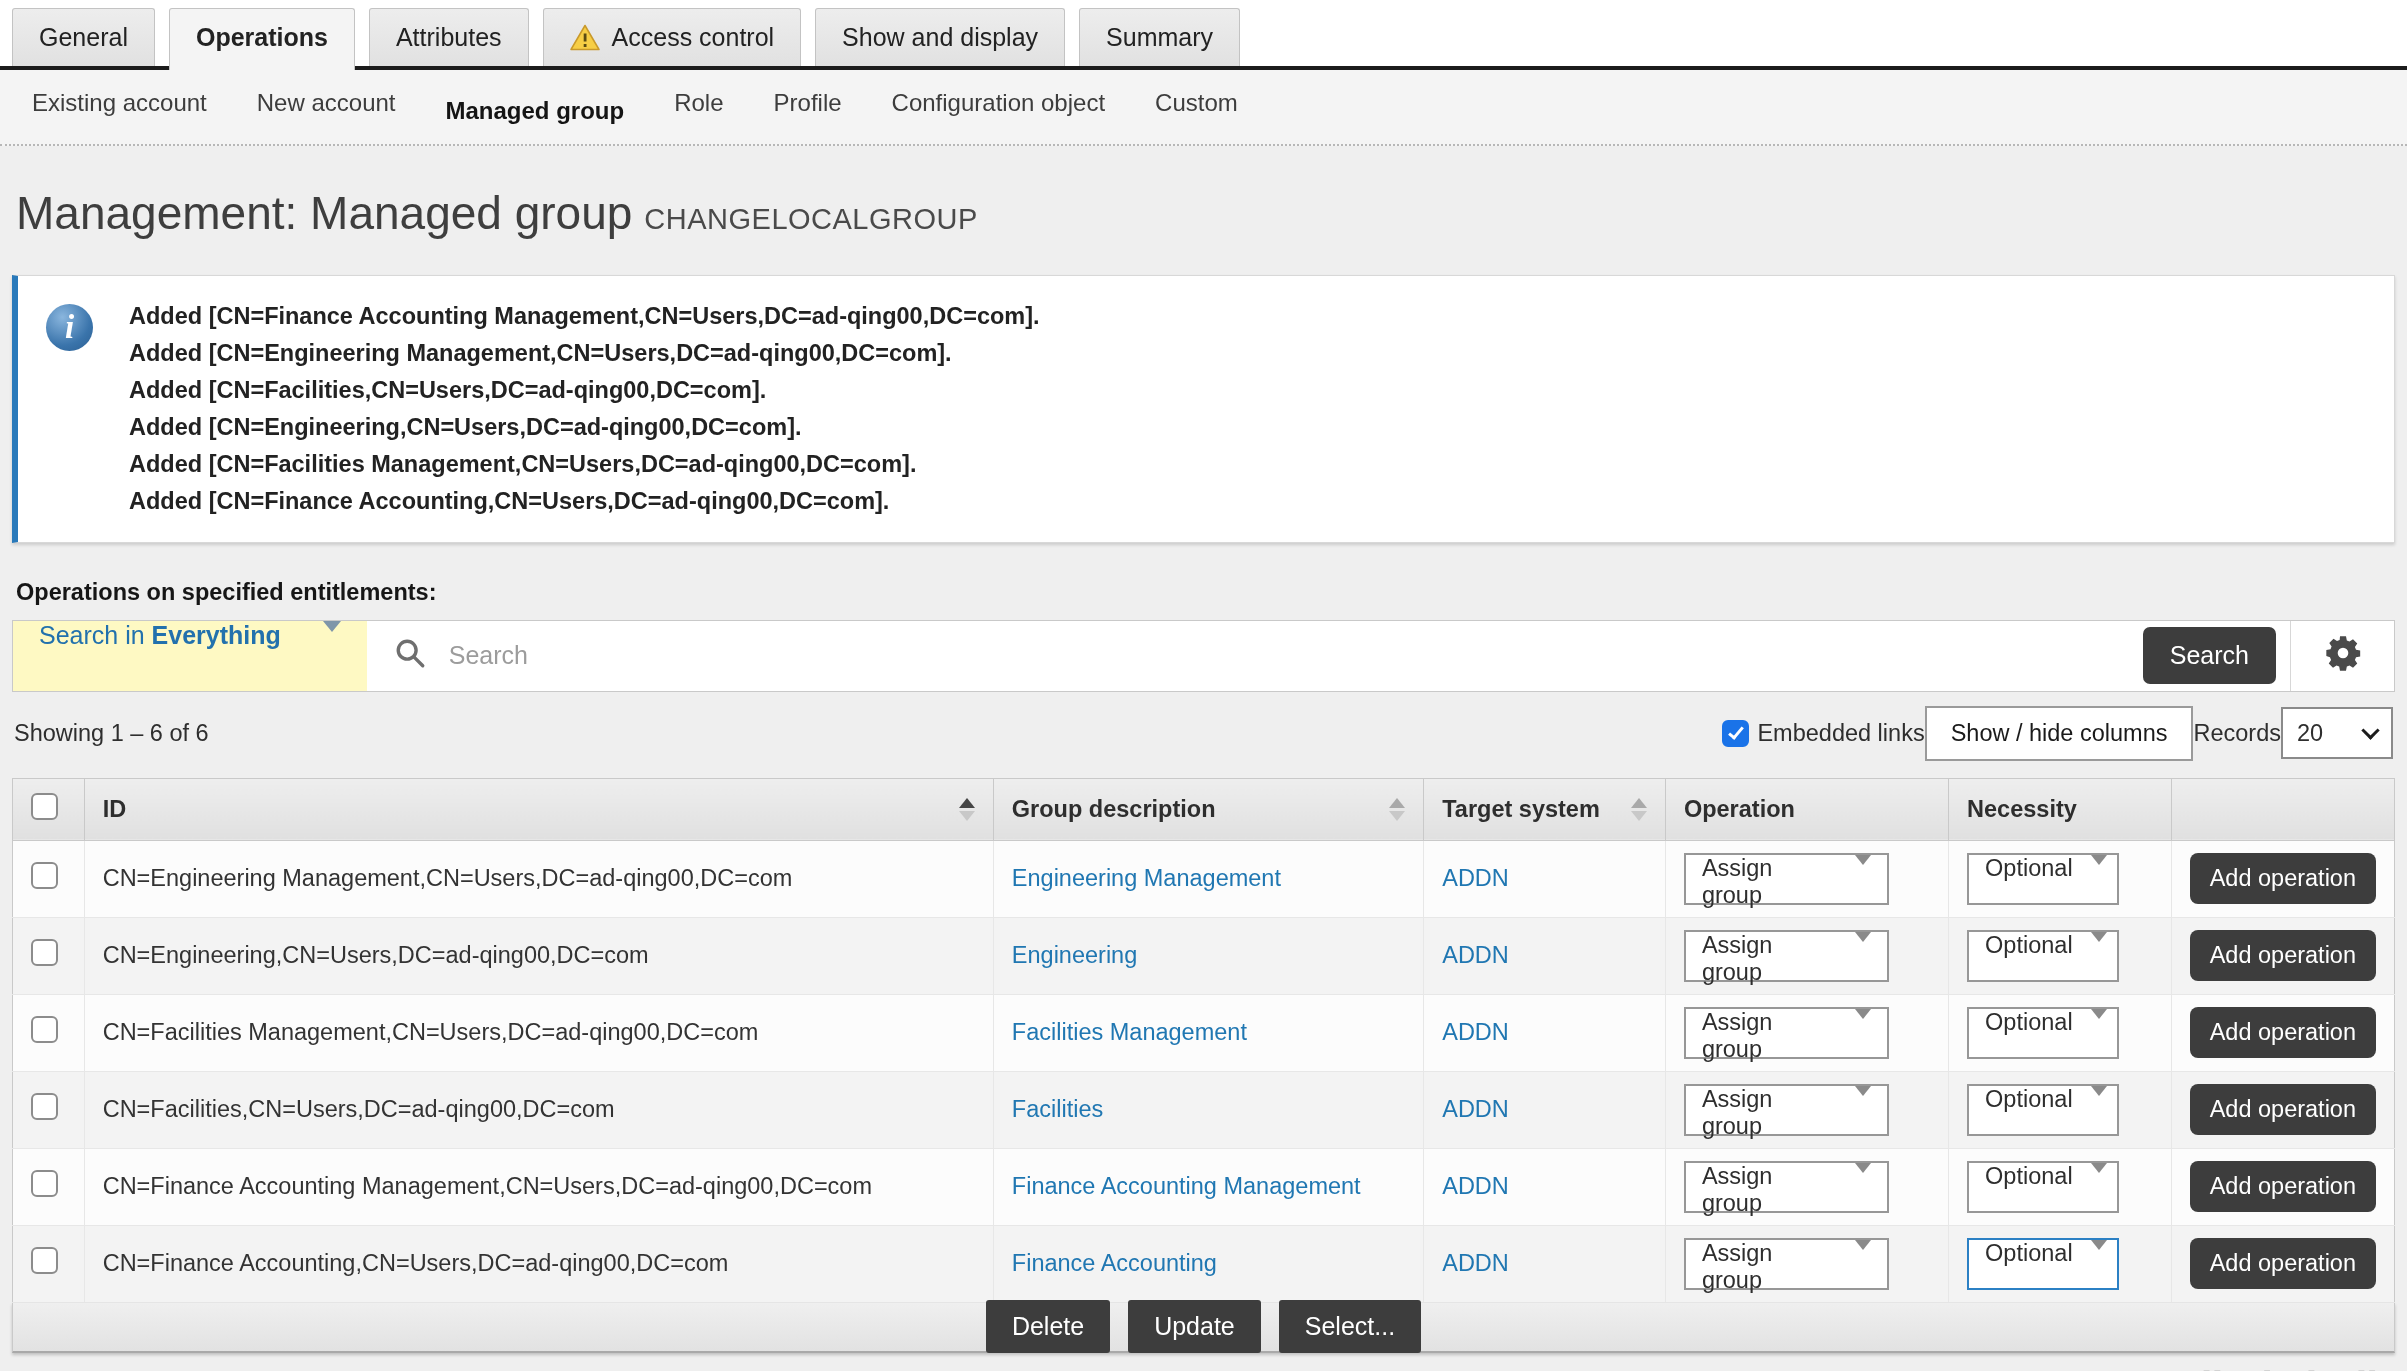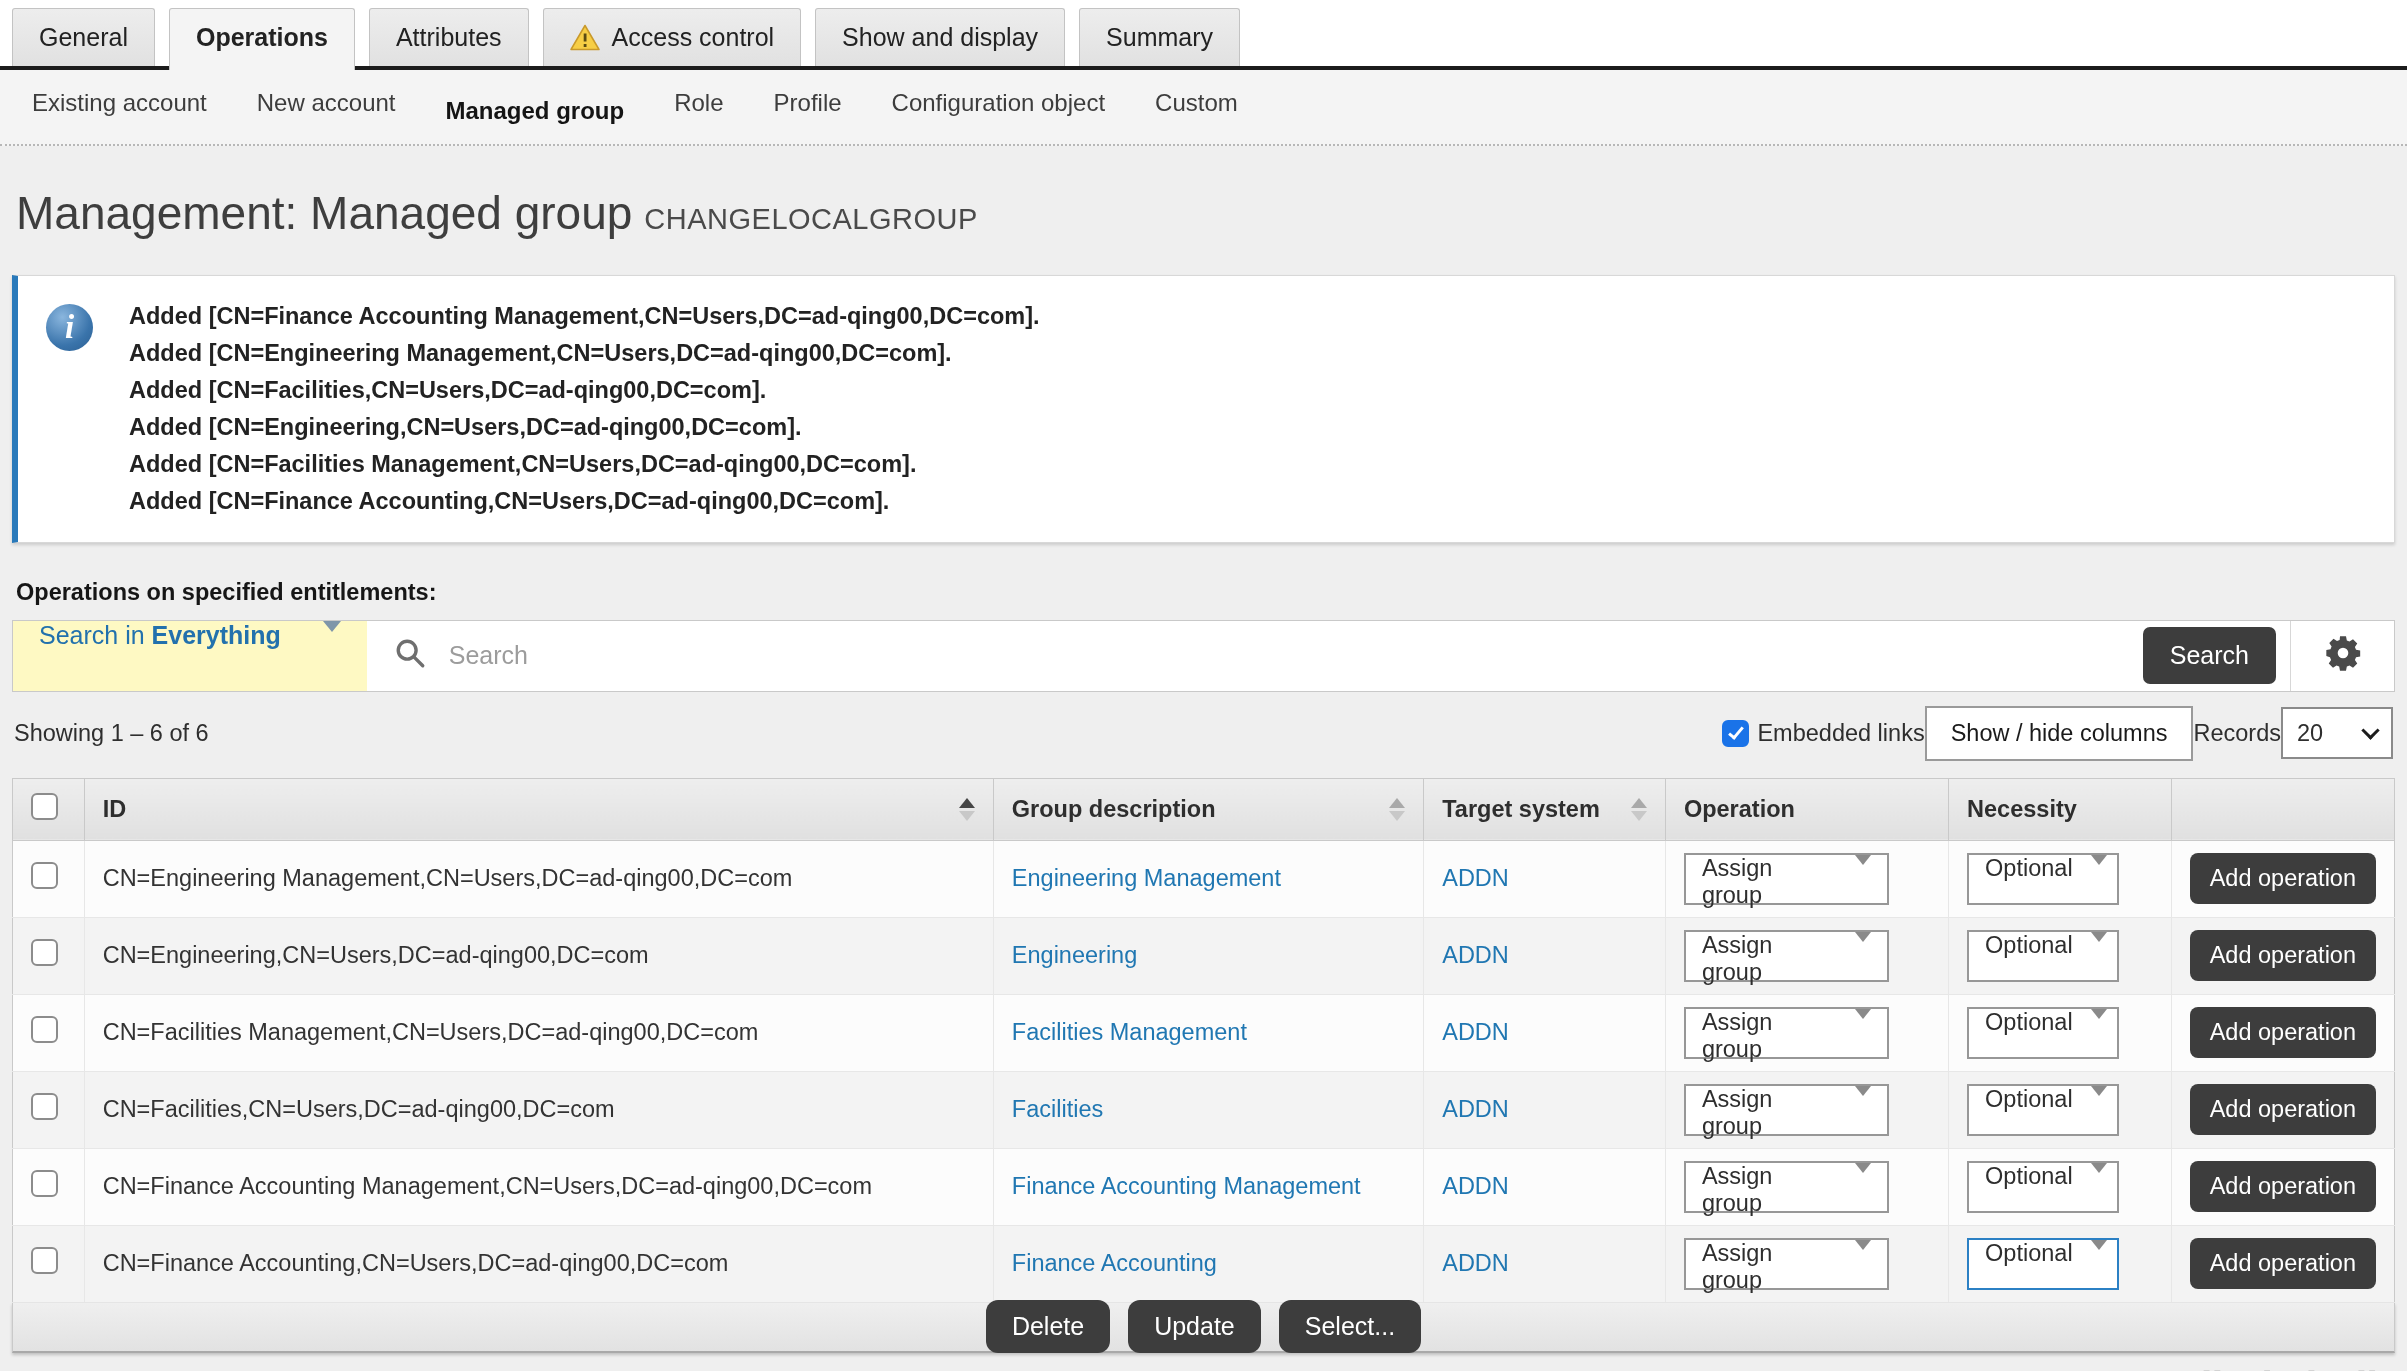--- a/index.html
+++ b/index.html
@@ -144,21 +144,21 @@
     font-size:23.5px; font-family:inherit; padding:12px 20px; cursor:pointer; white-space:nowrap;
   }
 
   
   .table-footer {
     background:linear-gradient(#efefef,#e2e2e2);
     border:1px solid #c9c9c9; border-top:none; border-bottom:2px solid #a9a9a9;
     box-shadow:0 2px 3px rgba(0,0,0,.2);
     height:50px; display:flex; align-items:center; justify-content:center; gap:18px;
   }
-  .table-footer .btn-dark { border-radius:12px; font-size:25px; padding:12px 26px; margin-top:0; }
+  .table-footer .btn-dark { border-radius:3px; font-size:25px; padding:12px 26px; margin-top:0; }
 
   
   .pager-cut {
     position:absolute; right:24px; top:1352px;
     display:flex; gap:34px; color:#cbcbcb; font-size:48px; font-weight:bold; line-height:1;
   }
 </style>
 </head>
 <body>
 

